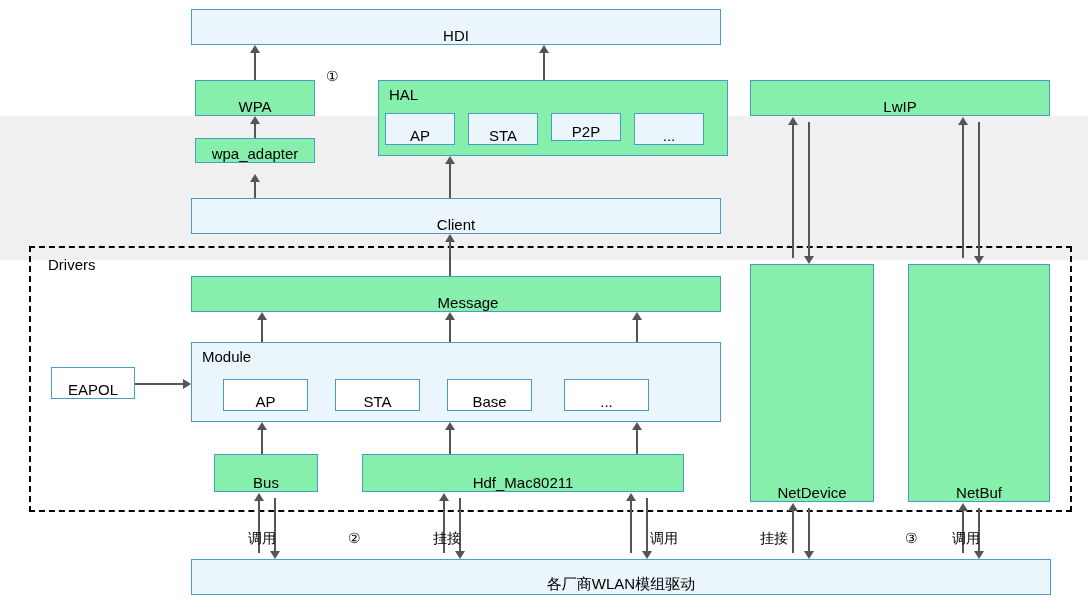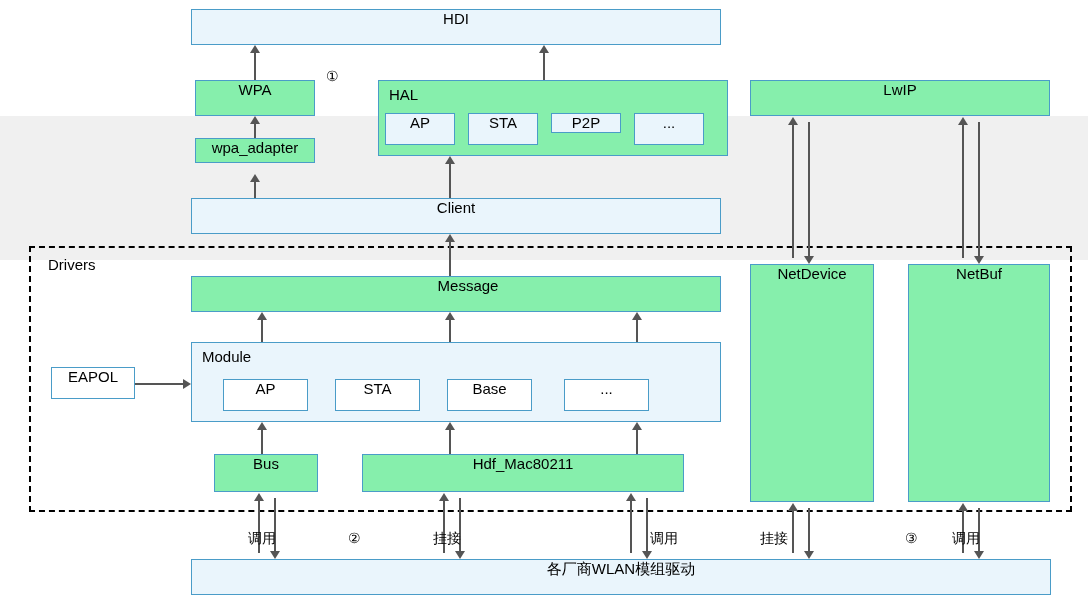--- a/index.html
+++ b/index.html
@@ -8,21 +8,21 @@
       height: 612px;
       position: relative;
       font-family: Arial, sans-serif;
       font-size: 15px;
       background: #fff;
     }
     .box {
       position: absolute;
       border: 1.5px solid #4a9cc8;
       display: flex;
-      align-items: flex-start;
+      align-items: flex-end;
       justify-content: center;
       text-align: center;
     }
     .blue-fill { background: #86efac; }
     .light-fill { background: #eaf5fc; }
     .white-fill { background: #fff; }
     .gray-fill { background: #f0f0f0; }
     .container-label {
       position: absolute;
       top: 5px;
@@ -85,21 +85,21 @@
 
 <div class="box blue-fill" style="left:378px; top:80px; width:350px; height:76px; justify-content:flex-start; align-items:flex-start;">
   <span class="container-label">HAL</span>
 </div>
 <div class="box light-fill" style="left:385px; top:113px; width:70px; height:32px;">
   <span>AP</span>
 </div>
 <div class="box light-fill" style="left:468px; top:113px; width:70px; height:32px;">
   <span>STA</span>
 </div>
-<div class="box light-fill" style="left:551px; top:113px; width:70px; height:20px;">
+<div class="box light-fill" style="left:551px; top:113px; width:70px; height:28px;">
   <span>P2P</span>
 </div>
 <div class="box light-fill" style="left:634px; top:113px; width:70px; height:32px;">
   <span>...</span>
 </div>
 
 <div class="box blue-fill" style="left:750px; top:80px; width:300px; height:36px;">
   <span>LwIP</span>
 </div>
 

